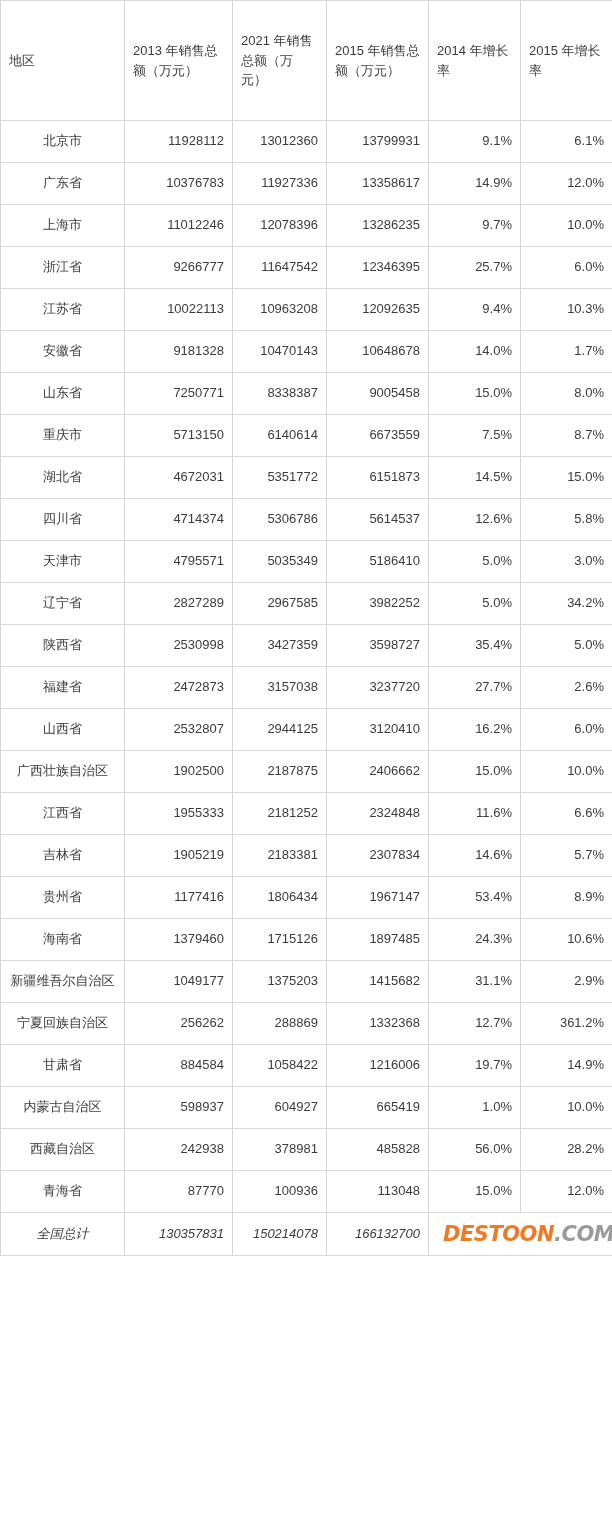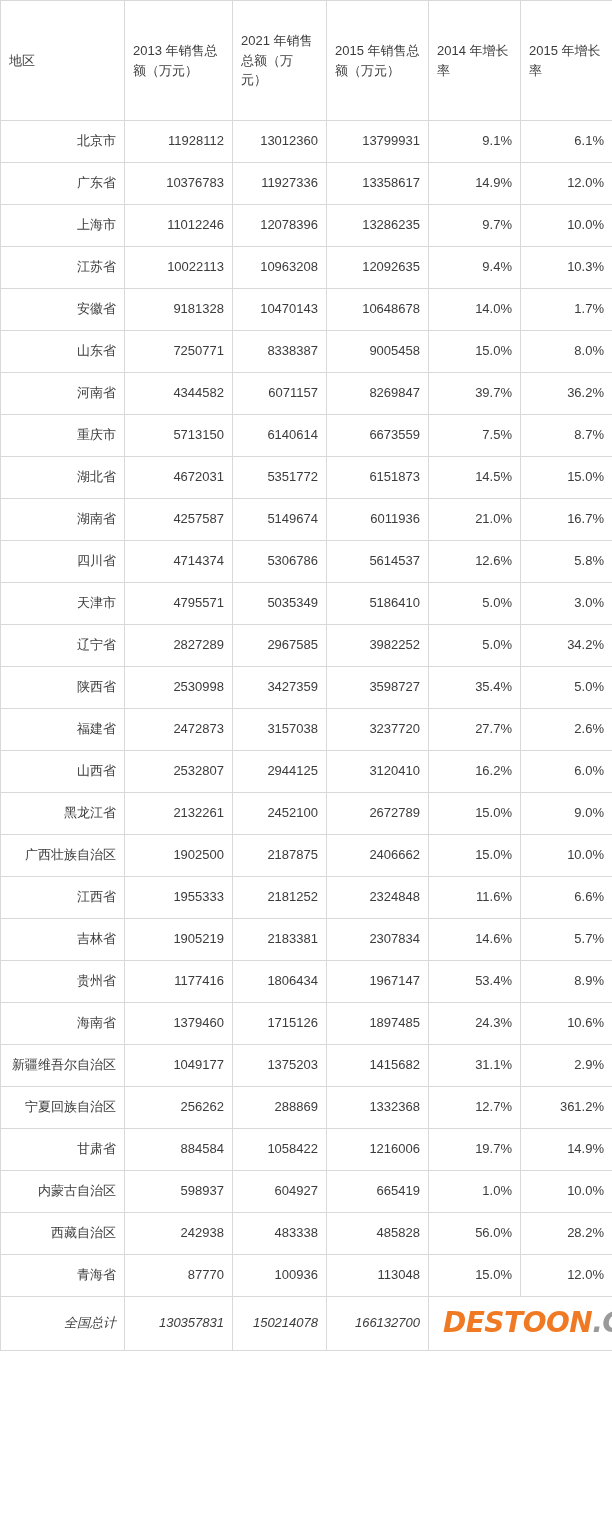--- a/index.html
+++ b/index.html
@@ -43,21 +43,21 @@
     line-height: 1.5;
   }
   table.sales-table thead th.region-head {
     vertical-align: middle;
     margin-left: 21px;
   }
   table.sales-table tbody td {
     height: 42px;
   }
   td.region {
-    text-align: right;
+    text-align: center;
     white-space: nowrap;
   }
   td.num {
     text-align: right;
     white-space: nowrap;
   }
   tbody tr.total-row td {
     font-size: 13px;
     font-style: italic;
   }
@@ -67,21 +67,21 @@
     border: 1px solid #d9d9d9;
   }
   .watermark {
     display: flex;
     align-items: center;
     justify-content: flex-start;
     height: 100%;
     padding-left: 6px;
     font-family: "DejaVu Sans", sans-serif;
     font-weight: bold;
-    font-size: 28px;
+    font-size: 21px;
     letter-spacing: -0.5px;
     white-space: nowrap;
   }
   .watermark .wm-orange { color: #f07a23; }
   .watermark .wm-gray { color: #9a9a9a; }
 </style>
 </head>
 <body>
 
 <table class="sales-table">
@@ -122,20 +122,28 @@
     </tr>
     <tr>
       <td class="region">上海市</td>
       <td class="num">11012246</td>
       <td class="num">12078396</td>
       <td class="num">13286235</td>
       <td class="num">9.7%</td>
       <td class="num">10.0%</td>
     </tr>
     <tr>
+      <td class="region">浙江省</td>
+      <td class="num">9266777</td>
+      <td class="num">11647542</td>
+      <td class="num">12346395</td>
+      <td class="num">25.7%</td>
+      <td class="num">6.0%</td>
+    </tr>
+    <tr>
       <td class="region">江苏省</td>
       <td class="num">10022113</td>
       <td class="num">10963208</td>
       <td class="num">12092635</td>
       <td class="num">9.4%</td>
       <td class="num">10.3%</td>
     </tr>
     <tr>
       <td class="region">安徽省</td>
       <td class="num">9181328</td>
@@ -146,52 +154,36 @@
     </tr>
     <tr>
       <td class="region">山东省</td>
       <td class="num">7250771</td>
       <td class="num">8338387</td>
       <td class="num">9005458</td>
       <td class="num">15.0%</td>
       <td class="num">8.0%</td>
     </tr>
     <tr>
-      <td class="region">河南省</td>
-      <td class="num">4344582</td>
-      <td class="num">6071157</td>
-      <td class="num">8269847</td>
-      <td class="num">39.7%</td>
-      <td class="num">36.2%</td>
-    </tr>
-    <tr>
       <td class="region">重庆市</td>
       <td class="num">5713150</td>
       <td class="num">6140614</td>
       <td class="num">6673559</td>
       <td class="num">7.5%</td>
       <td class="num">8.7%</td>
     </tr>
     <tr>
       <td class="region">湖北省</td>
       <td class="num">4672031</td>
       <td class="num">5351772</td>
       <td class="num">6151873</td>
       <td class="num">14.5%</td>
       <td class="num">15.0%</td>
     </tr>
     <tr>
-      <td class="region">湖南省</td>
-      <td class="num">4257587</td>
-      <td class="num">5149674</td>
-      <td class="num">6011936</td>
-      <td class="num">21.0%</td>
-      <td class="num">16.7%</td>
-    </tr>
-    <tr>
       <td class="region">四川省</td>
       <td class="num">4714374</td>
       <td class="num">5306786</td>
       <td class="num">5614537</td>
       <td class="num">12.6%</td>
       <td class="num">5.8%</td>
     </tr>
     <tr>
       <td class="region">天津市</td>
       <td class="num">4795571</td>
@@ -226,28 +218,20 @@
     </tr>
     <tr>
       <td class="region">山西省</td>
       <td class="num">2532807</td>
       <td class="num">2944125</td>
       <td class="num">3120410</td>
       <td class="num">16.2%</td>
       <td class="num">6.0%</td>
     </tr>
     <tr>
-      <td class="region">黑龙江省</td>
-      <td class="num">2132261</td>
-      <td class="num">2452100</td>
-      <td class="num">2672789</td>
-      <td class="num">15.0%</td>
-      <td class="num">9.0%</td>
-    </tr>
-    <tr>
       <td class="region">广西壮族自治区</td>
       <td class="num">1902500</td>
       <td class="num">2187875</td>
       <td class="num">2406662</td>
       <td class="num">15.0%</td>
       <td class="num">10.0%</td>
     </tr>
     <tr>
       <td class="region">江西省</td>
       <td class="num">1955333</td>
@@ -308,21 +292,21 @@
       <td class="region">内蒙古自治区</td>
       <td class="num">598937</td>
       <td class="num">604927</td>
       <td class="num">665419</td>
       <td class="num">1.0%</td>
       <td class="num">10.0%</td>
     </tr>
     <tr>
       <td class="region">西藏自治区</td>
       <td class="num">242938</td>
-      <td class="num">483338</td>
+      <td class="num">378981</td>
       <td class="num">485828</td>
       <td class="num">56.0%</td>
       <td class="num">28.2%</td>
     </tr>
     <tr>
       <td class="region">青海省</td>
       <td class="num">87770</td>
       <td class="num">100936</td>
       <td class="num">113048</td>
       <td class="num">15.0%</td>

